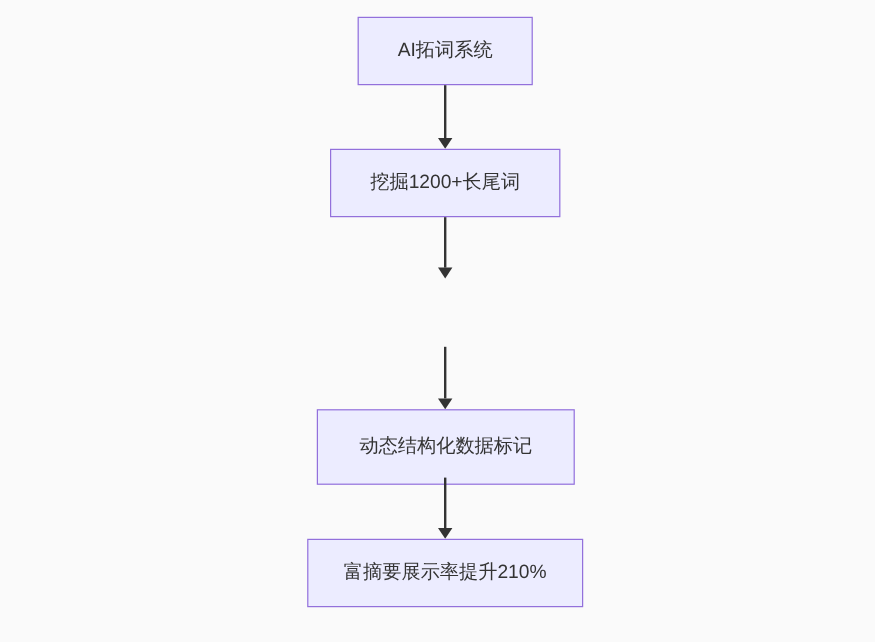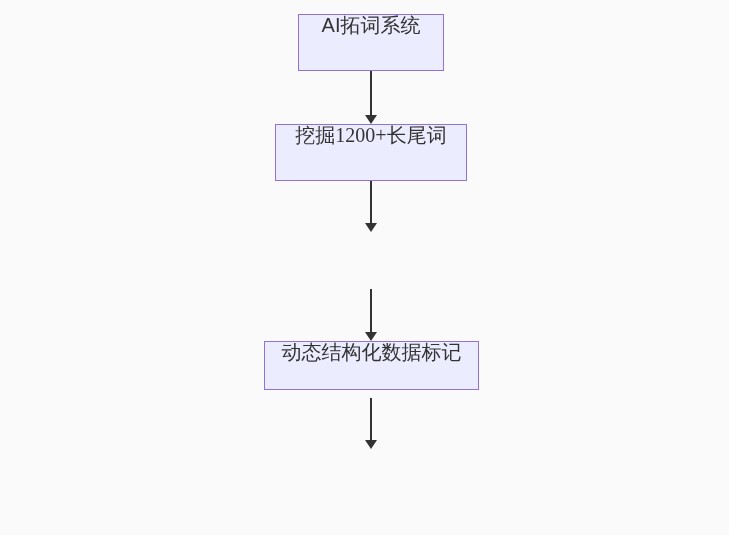--- a/index.html
+++ b/index.html
@@ -18,26 +18,26 @@
   .canvas {
     position: relative;
     width: 729px;
     height: 535px;
     background: var(--background);
     overflow: hidden;
   }
   .flow-node {
     position: absolute;
     display: flex;
-    align-items: flex-start;
+    align-items: center;
     justify-content: center;
     background: var(--node-fill);
     border: 1px solid var(--node-border);
     color: var(--node-text);
-    font-size: 20px;
+    font-size: 16px;
     line-height: 1;
     text-align: center;
     white-space: nowrap;
   }
   .flow-arrow {
     position: absolute;
     width: 12px;
     display: flex;
     flex-direction: column;
     align-items: center;
@@ -62,38 +62,41 @@
 
   <div class="flow-node" style="left:298px; top:14px; width:146px; height:57px;">
     <span>AI拓词系统</span>
   </div>
 
   <div class="flow-arrow" style="left:365px; top:71px; height:53px;">
     <div class="arrow-line"></div>
     <div class="arrow-head"></div>
   </div>
 
-  <div class="flow-node" style="left:275px; top:124px; width:192px; height:57px;font-family:Liberation Serif, serif;">
+  <div class="flow-node" style="left:275px; top:124px; width:192px; height:57px;">
     <span>挖掘1200+长尾词</span>
   </div>
 
   <div class="flow-arrow" style="left:365px; top:181px; height:51px;">
     <div class="arrow-line"></div>
     <div class="arrow-head"></div>
   </div>
 
 
   <div class="flow-arrow" style="left:365px; top:289px; height:52px;">
     <div class="arrow-line"></div>
     <div class="arrow-head"></div>
   </div>
 
-  <div class="flow-node" style="left:264px; top:341px; width:215px; height:49px;">
+  <div class="flow-node" style="left:264px; top:341px; width:215px; height:63px;">
     <span>动态结构化数据标记</span>
   </div>
 
   <div class="flow-arrow" style="left:365px; top:398px; height:51px;">
     <div class="arrow-line"></div>
     <div class="arrow-head"></div>
   </div>
 
+  <div class="flow-node" style="left:256px; top:449px; width:230px; height:57px;">
+    <span>富摘要展示率提升210%</span>
+  </div>
 
 </div>
 
 </body></html>

